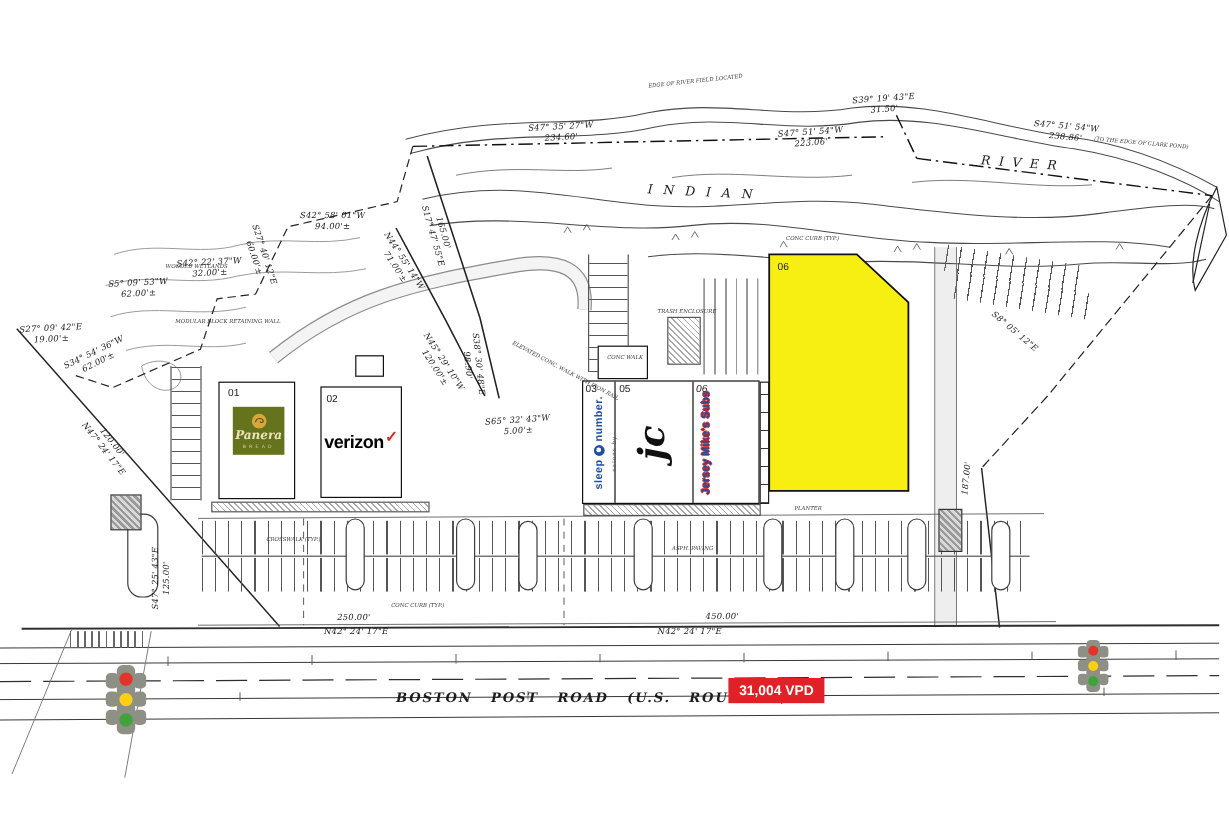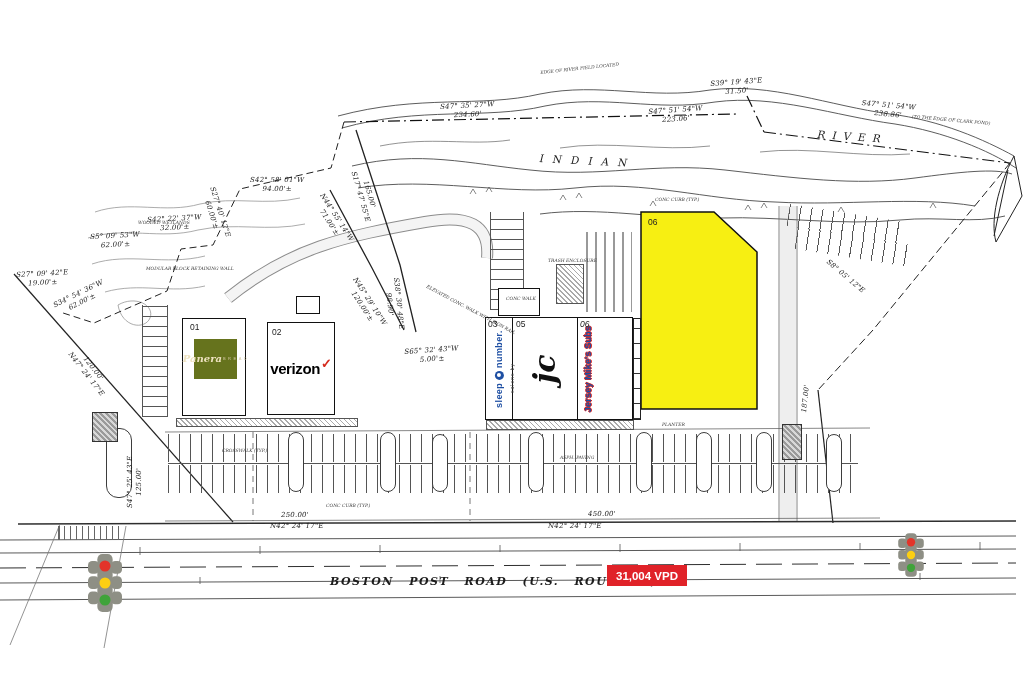--- a/index.html
+++ b/index.html
@@ -24,21 +24,21 @@
             border-left:1px solid #555;border-right:1px solid #555;}
   .rowline{position:absolute;background:#555;}
   .hatch{position:absolute;background:repeating-linear-gradient(45deg,#aaa 0 1px,transparent 1px 3.5px);
          border:.8px solid #555;}
   .grayblock{position:absolute;background:repeating-linear-gradient(45deg,#9a9a9a 0 2px,#d8d8d8 2px 4px);
              border:1px solid #333;}
   .corr{position:absolute;border:1px solid #222;
         background:repeating-linear-gradient(0deg,#333 0 1px,#fff 1px 15px);}
   .center{position:absolute;inset:0;display:flex;align-items:center;justify-content:center;}
   
-  .panera-box{position:absolute;background:#66731d;display:flex;flex-direction:row;
+  .panera-box{position:absolute;background:#66731d;display:flex;flex-direction:column;
               align-items:center;justify-content:center;gap:1px;}
   .panera-script{font:italic 700 10px "DejaVu Serif",serif;color:#eee2bf;line-height:1;}
   .panera-sub{font:4px "Liberation Sans",sans-serif;color:#d8cba6;letter-spacing:2.5px;line-height:1;}
   .vz{font:600 15px "Liberation Sans",sans-serif;color:#000;letter-spacing:-.4px;}
   .vzcheck{font:700 13px "Liberation Sans",sans-serif;color:#d52b1e;position:relative;top:-5px;margin-left:1px;}
   .sn{transform:rotate(-90deg);display:flex;align-items:center;gap:3px;white-space:nowrap;
       font:700 9px "Liberation Sans",sans-serif;color:#1e4fa3;letter-spacing:.4px;}
   .sn .dot{width:9px;height:9px;border-radius:50%;background:#1e4fa3;position:relative;flex:0 0 auto;}
   .sn .dot::after{content:"";position:absolute;inset:2.5px;border-radius:50%;background:#fff;}
   .jc{transform:rotate(-90deg);font:italic 700 30px "DejaVu Serif",serif;color:#101010;line-height:1;}

